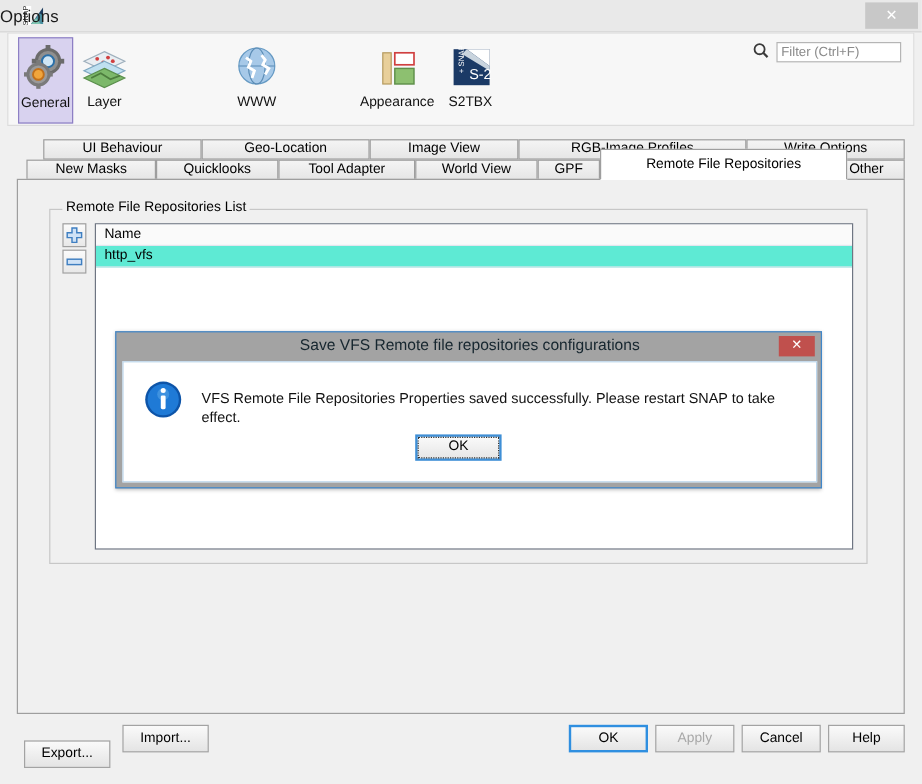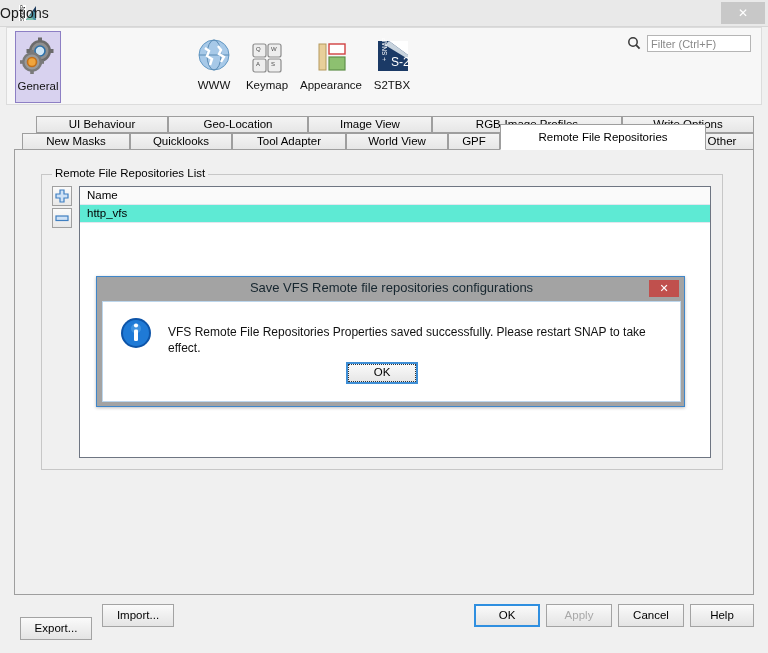--- a/index.html
+++ b/index.html
@@ -342,55 +342,51 @@
                 <rect x="-1.8" y="8.4" width="3.6" height="3.6"></rect>
               <rect x="-12" y="-1.8" width="3.6" height="3.6"></rect>
                 <rect x="8.4" y="-1.8" width="3.6" height="3.6"></rect>
             </g>
           </g>
         </svg>
       </span>
       <span class="clabel">General</span>
     </div>
 
+    <div class="cat" style="left:56px;width:48px;">
+      <span class="glyph">
+        <svg width="42" height="42" viewBox="0 0 42 42">
+          <polygon points="21,8 38,16 21,24 4,16" fill="#e9eef2" stroke="#9fb0bd" stroke-width="1"></polygon>
+          <circle cx="15" cy="14" r="1.6" fill="#d04040"></circle>
+            <circle cx="24" cy="13" r="1.6" fill="#d04040"></circle>
+          <circle cx="20" cy="17" r="1.6" fill="#d04040"></circle>
+            <circle cx="28" cy="16" r="1.6" fill="#d04040"></circle>
+          <polygon points="21,16 38,24 21,32 4,24" fill="#bfe0f0" stroke="#7fa8c2" stroke-width="1"></polygon>
+          <polygon points="21,22 38,30 21,38 4,30" fill="#7cb86a" stroke="#5a8f4c" stroke-width="1"></polygon>
+          <path d="M10,30 L18,26 L26,31 L34,28" stroke="#4d7d3e" stroke-width="1.4" fill="none"></path>
+        </svg>
+      </span>
+      <span class="clabel">Layer</span>
+    </div>
 
 
     <div class="cat" style="left:182px;width:50px;">
       <span class="glyph">
         <svg width="42" height="42" viewBox="0 0 42 42">
           <circle cx="21" cy="20" r="15" fill="#cfe3f5" stroke="#6f9fc4" stroke-width="1"></circle>
           <path d="M6,20 a15,15 0 0 1 30,0 a15,15 0 0 1 -30,0" fill="#2e7cc4" opacity=".25"></path>
           <ellipse cx="21" cy="20" rx="7" ry="15" fill="none" stroke="#5b8cb5" stroke-width="1"></ellipse>
           <line x1="6" y1="20" x2="36" y2="20" stroke="#5b8cb5" stroke-width="1"></line>
           <path d="M12,13 L16,16 L14,21 L19,24 L17,30" fill="none" stroke="#ffffff" stroke-width="2.4"></path>
           <path d="M25,11 L28,15 L26,19 L31,22 L28,27" fill="none" stroke="#ffffff" stroke-width="2.4"></path>
         </svg>
       </span>
       <span class="clabel">WWW</span>
     </div>
 
-    <div class="cat" style="left:232px;width:56px;">
-      <span class="glyph">
-        <svg width="42" height="42" viewBox="0 0 42 42">
-          <g fill="#eeeeee" stroke="#8d8d8d" stroke-width="1.2">
-            <rect x="7" y="9" width="13" height="13" rx="2"></rect>
-            <rect x="22" y="9" width="13" height="13" rx="2"></rect>
-            <rect x="7" y="24" width="13" height="13" rx="2"></rect>
-            <rect x="22" y="24" width="13" height="13" rx="2"></rect>
-          </g>
-          <g font-size="6" fill="#4a4a4a" font-family="Liberation Sans, sans-serif">
-            <text x="10" y="16">Q</text>
-              <text x="25" y="16">W</text>
-            <text x="10" y="31">A</text>
-              <text x="25" y="31">S</text>
-          </g>
-        </svg>
-      </span>
-      <span class="clabel">Keymap</span>
-    </div>
 
     <div class="cat" style="left:288px;width:72px;">
       <span class="glyph">
         <svg width="42" height="42" viewBox="0 0 42 42">
           <rect x="9" y="9" width="7" height="26" fill="#e8cf9a" stroke="#b59a5e" stroke-width="1"></rect>
           <rect x="19" y="9" width="16" height="10" fill="#ffffff" stroke="#d04040" stroke-width="1.4"></rect>
           <rect x="19" y="22" width="16" height="13" fill="#8dc070" stroke="#5f8f4a" stroke-width="1.2"></rect>
         </svg>
       </span>
       <span class="clabel">Appearance</span>

